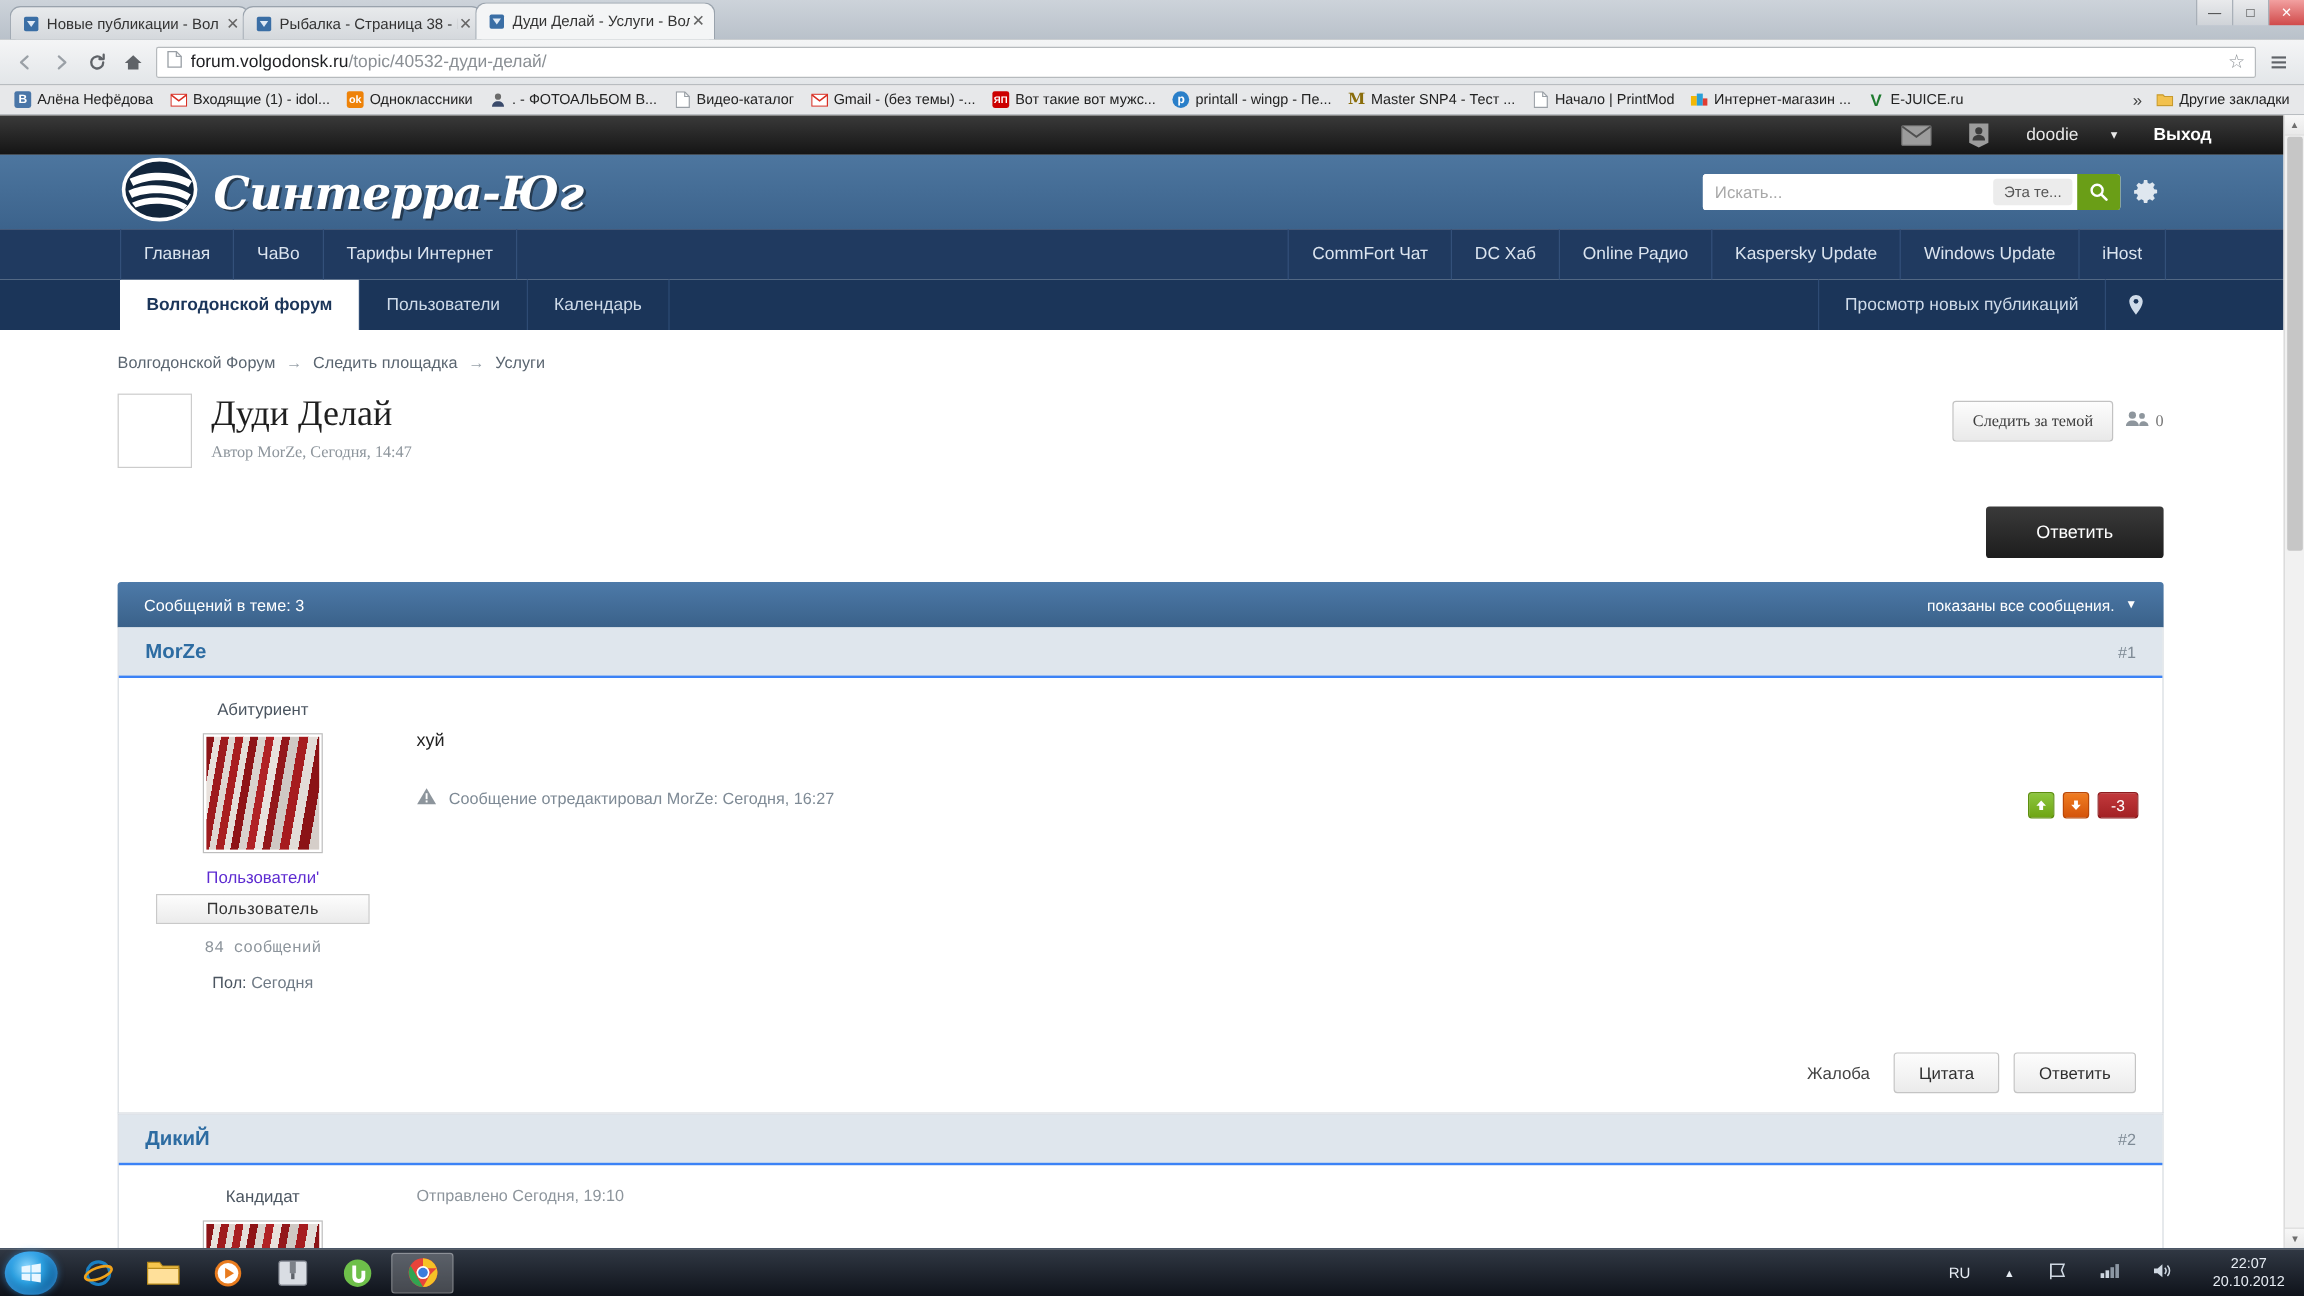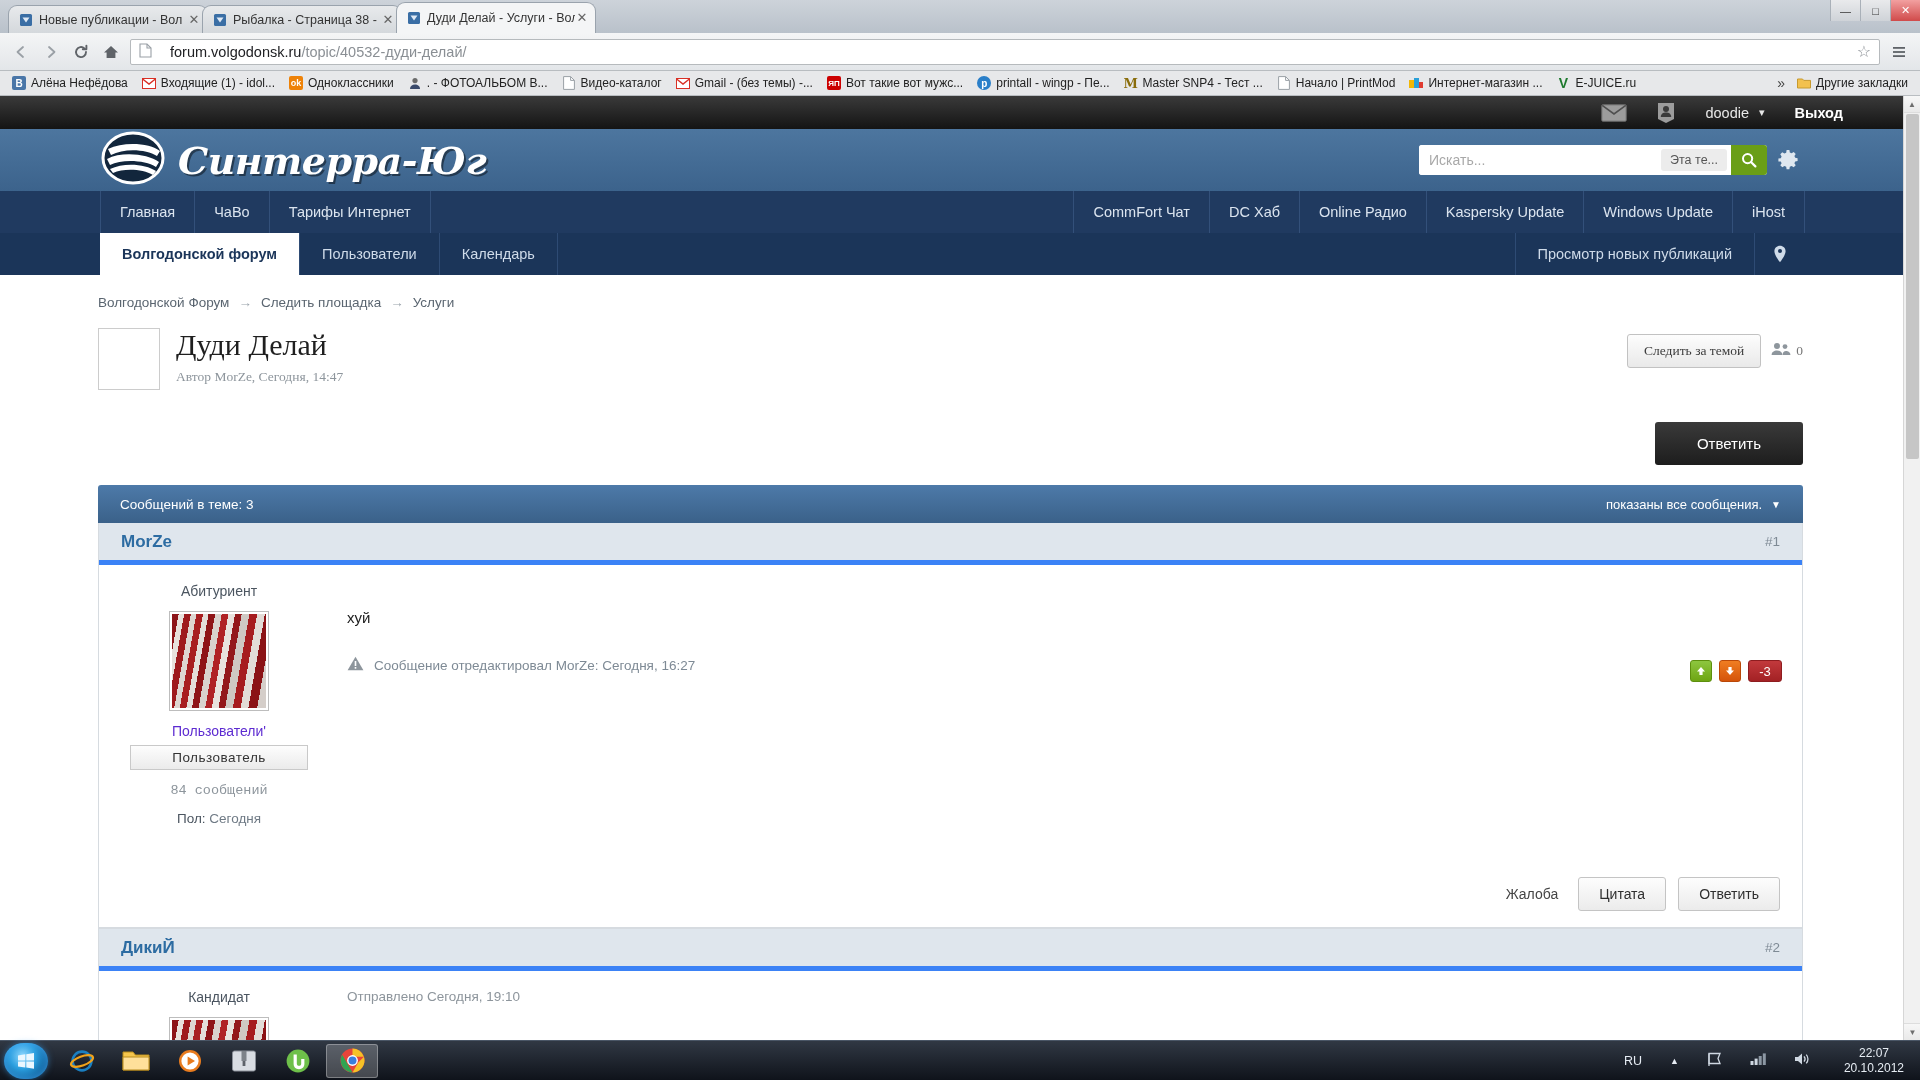--- a/index.html
+++ b/index.html
@@ -63,21 +63,21 @@
   .toolbar {
     height: 38px; background: linear-gradient(#f4f5f6,#e3e6e9);
     display: flex; align-items: center; padding: 0 10px; gap: 8px;
     border-bottom: 1px solid #b8bcc0;
   }
   .navbtn { width: 22px; height:22px; display:flex;align-items:center;justify-content:center; color:#9aa0a6; }
   .navbtn.enabled { color: #5f6368; }
   .omnibox {
     flex: 1 1 auto; height: 26px; background: #fff;
     border: 1px solid #b6babd; border-radius: 2px;
-    display: flex; align-items: center; padding: 0 8px; gap: 18px;
+    display: flex; align-items: center; padding: 0 8px; gap: 7px;
     font-size: 14.5px;
   }
   .omnibox .url-host { color: #202124; }
   .omnibox .url-path { color: #8a8f94; }
   .omni-right { display:flex; align-items:center; gap:8px; color:#8a8f94; }
 
   .bookmarks {
     height: 25px; background: #e7e8ea; display: flex; align-items: center;
     padding: 0 6px; gap: 2px; font-size: 12px; color: #222;
     border-bottom: 1px solid #b9bdc1; overflow: hidden; white-space: nowrap;
@@ -106,21 +106,21 @@
   .sb-thumb { position:absolute; top:18px; left:2px; width:13px; height:345px; background:#c6c6c6; border-radius:2px;}
 
   .page { width: 1903px; height: 944px; background: #fff; position: relative; }
 
   .topbar {
     height: 33px; background: linear-gradient(#3a3a3a,#141414);
     display: flex; align-items: center; justify-content: flex-end;
     padding-right: 60px; gap: 30px;
   }
   .topbar .ico { color: #9a9a9a; display:flex; align-items:center; }
-  .topbar .uname { color: #e8e8e8; font-size: 14.5px; display:flex; align-items:center; gap:10px; }
+  .topbar .uname { color: #e8e8e8; font-size: 14.5px; display:flex; align-items:center; gap:27px; }
   .topbar .logout { color: #ffffff; font-size: 14.5px; font-weight: bold; }
 
   .masthead {
     height: 62px; background: linear-gradient(#4a7099,#3f6display);
     background: linear-gradient(#4d769f, #3c638c);
     position: relative;
   }
   .brandwrap { position:absolute; left: 100px; top: 0; height: 100%;
      display:flex; align-items:center; gap: 12px; }
   .brand-text {
@@ -213,21 +213,21 @@
   .postsbar {
     background: linear-gradient(#4d7aa9,#3a6189); color:#fff; height: 38px;
     display:flex; align-items:center; padding: 0 22px; font-size:13.5px;
     border-radius: 3px 3px 0 0;
   }
   .postsbar .right { margin-left:auto; display:flex; align-items:center; gap:9px; font-size:13px; }
 
   .postblock { border:1px solid #d6dbe0; border-top:none; background:#fff; }
   .posthead {
     background:#dfe6ed; height: 42px; display:flex; align-items:center;
-    padding: 16px 22px; border-bottom:5px solid #3b82f6;
+    padding: 16px 22px; border-bottom:2px solid #3b82f6;
   }
   .posthead .author { color:#2d6ca2; font-size:17px; font-weight:bold; }
   .posthead .num { margin-left:auto; color:#7e8a95; font-size:13.5px; }
 
   .postbody { display:flex; min-height: 300px; }
   .postside {
     width: 240px; flex:0 0 240px; padding: 18px 10px; text-align:center;
     border-right: none;
   }
   .rank { font-size:14px; color:#4b5560; }

